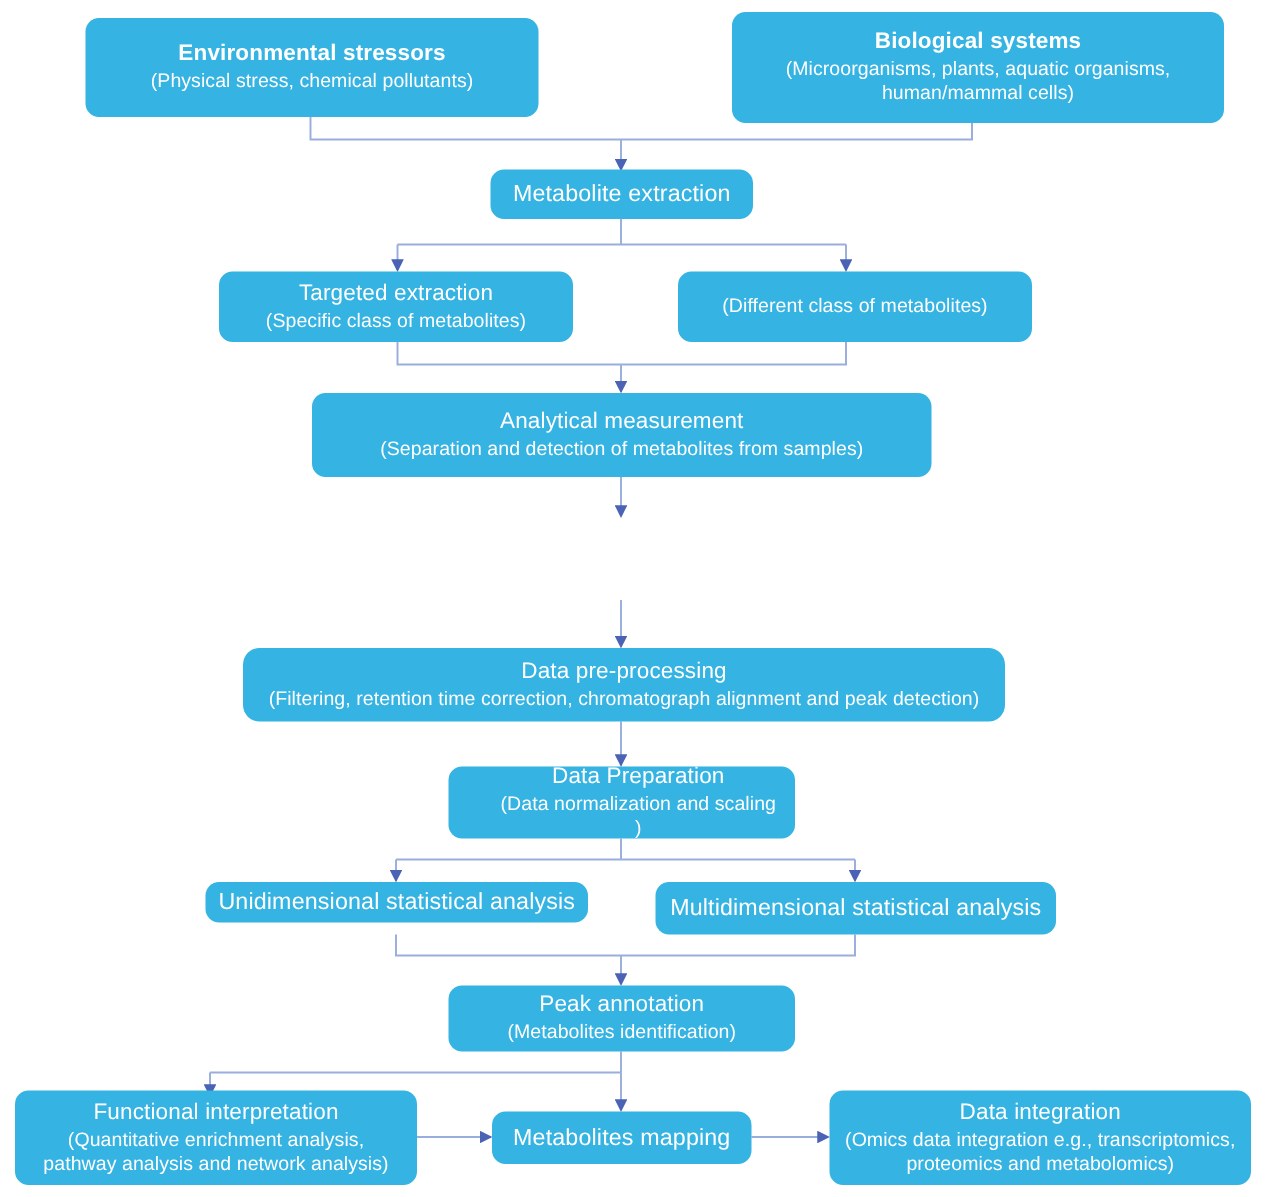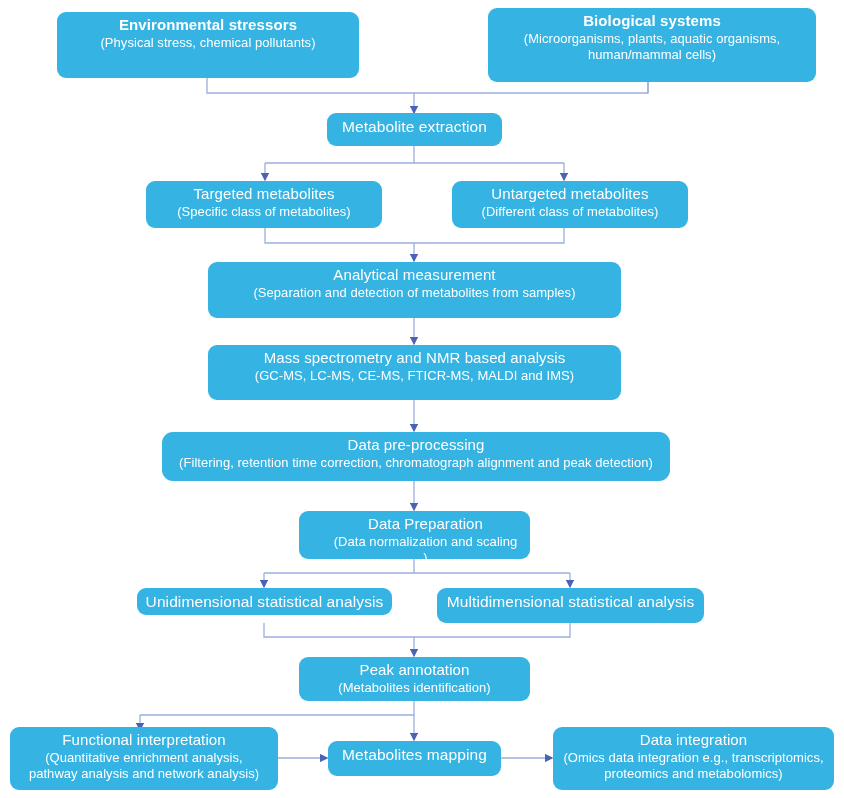--- a/index.html
+++ b/index.html
@@ -27,20 +27,21 @@
   }
   .node {
     position: absolute;
     box-sizing: border-box;
     background: #35b3e2;
     border-radius: 9px;
     color: #ffffff;
     display: flex;
     flex-direction: column;
     align-items: center;
+    justify-content: center;
     text-align: center;
     line-height: 1.26;
     padding: 4px 10px;
     z-index: 2;
   }
   .node .t1 {
     font-size: 15px;
     letter-spacing: 0.1px;
     white-space: nowrap;
   }
@@ -116,38 +117,33 @@
     <div class="t1">Biological systems</div>
     <div class="t2">(Microorganisms, plants, aquatic organisms,</div>
     <div class="t2">human/mammal cells)</div>
   </div>
 
   <div class="node single" style="left:327px; top:113px; width:175px; height:33px;">
     <div class="t1">Metabolite extraction</div>
   </div>
 
   <div class="node" style="left:146px; top:181px; width:236px; height:47px;">
-    <div class="t1">Targeted metabolites</div>
+    <div class="t1">Targeted extraction</div>
     <div class="t2">(Specific class of metabolites)</div>
   </div>
 
   <div class="node" style="left:452px; top:181px; width:236px; height:47px;">
-    <div class="t1">Untargeted metabolites</div>
     <div class="t2">(Different class of metabolites)</div>
   </div>
 
   <div class="node" style="left:208px; top:262px; width:413px; height:56px;">
     <div class="t1">Analytical measurement</div>
     <div class="t2">(Separation and detection of metabolites from samples)</div>
   </div>
 
-  <div class="node" style="left:208px; top:345px; width:413px; height:55px;">
-    <div class="t1">Mass spectrometry and NMR based analysis</div>
-    <div class="t2">(GC-MS, LC-MS, CE-MS, FTICR-MS, MALDI and IMS)</div>
-  </div>
 
   <div class="node" style="left:162px; top:432px; width:508px; height:49px;border-radius:11px;">
     <div class="t1">Data pre-processing</div>
     <div class="t2">(Filtering, retention time correction, chromatograph alignment and peak detection)</div>
   </div>
 
   <div class="node" style="left:299px; top:511px; width:231px; height:48px;padding-left:32px;">
     <div class="t1">Data Preparation</div>
     <div class="t2">(Data normalization and scaling )</div>
   </div>

